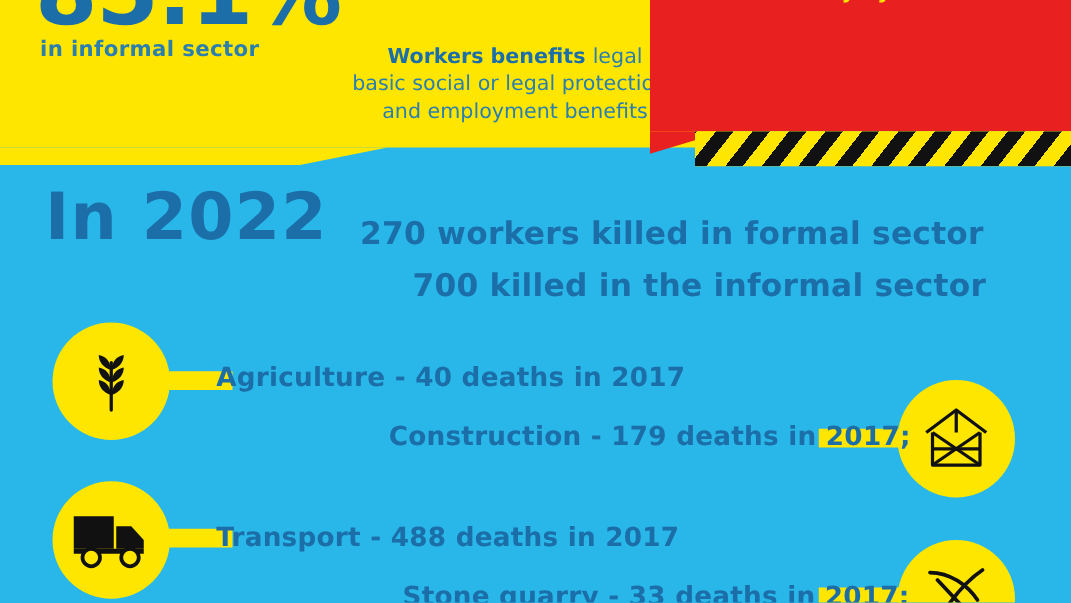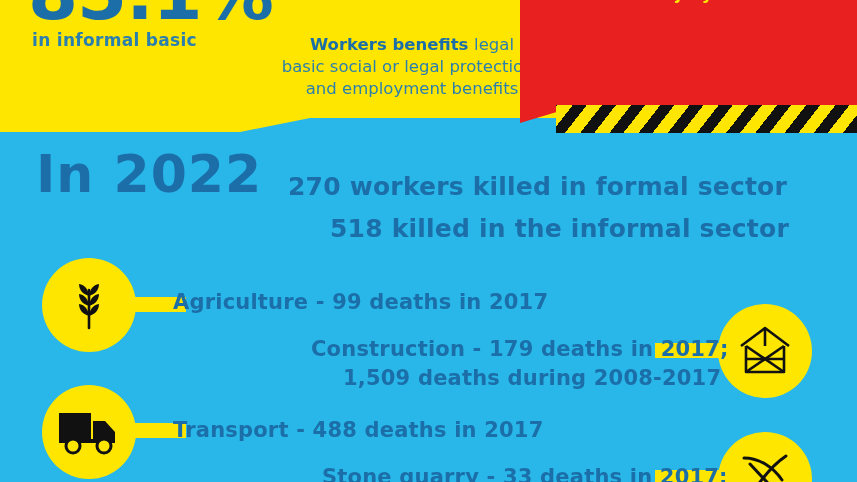--- a/index.html
+++ b/index.html
@@ -229,72 +229,71 @@
 </head>
 <body>
 
 <div id="canvas">
 
   <div class="top-yellow"></div>
   <div class="top-yellow-tail"></div>
   <div class="top-yellow-notch"></div>
 
   <div class="big-pct">85.1%</div>
-  <div class="sub-pct">in informal basic</div>
+  <div class="sub-pct">in informal sector</div>
 
   <div class="deprived">
     <span>Workers benefits</span>
     <span class="light">legal</span><br>
     <span class="light">basic social or legal protections</span><br>
     <span class="light">and employment benefits</span>
   </div>
 
   <div class="red-banner"></div>
   <div class="red-banner-tail"></div>
   <div class="red-text">case of injury or death.</div>
 
   <div class="hazard">
     <div class="hazard-inner"></div>
   </div>
 
   <div class="in-2017">In 2022</div>
   <div class="headline-1">270 workers killed in formal sector</div>
-  <div class="headline-2">518 killed in the informal sector</div>
+  <div class="headline-2">700 killed in the informal sector</div>
 
   <div class="connector" id="conn-agri"></div>
   <div class="circle" id="circle-agri">
     <svg width="58" height="58" viewBox="0 0 58 58" aria-hidden="true">
       <g stroke="#111111" stroke-width="2.6" fill="none" stroke-linecap="round">
         <path d="M29 52 L29 14"></path>
         <path d="M29 20 C22 18 19 13 19 8 C25 9 28 13 29 20 Z" fill="#111111" stroke="none"></path>
         <path d="M29 20 C36 18 39 13 39 8 C33 9 30 13 29 20 Z" fill="#111111" stroke="none"></path>
         <path d="M29 30 C22 28 19 23 19 18 C25 19 28 23 29 30 Z" fill="#111111" stroke="none"></path>
         <path d="M29 30 C36 28 39 23 39 18 C33 19 30 23 29 30 Z" fill="#111111" stroke="none"></path>
         <path d="M29 40 C22 38 19 33 19 28 C25 29 28 33 29 40 Z" fill="#111111" stroke="none"></path>
         <path d="M29 40 C36 38 39 33 39 28 C33 29 30 33 29 40 Z" fill="#111111" stroke="none"></path>
       </g>
     </svg>
   </div>
-  <div class="row-label" id="label-agri">Agriculture - 99 deaths in 2017</div>
+  <div class="row-label" id="label-agri">Agriculture - 40 deaths in 2017</div>
 
   <div class="connector" id="conn-constr"></div>
   <div class="circle" id="circle-constr">
     <svg width="60" height="58" viewBox="0 0 60 58" aria-hidden="true">
       <g stroke="#111111" stroke-width="2.6" fill="none" stroke-linejoin="round">
         <path d="M6 24 L30 6 L54 24"></path>
         <path d="M11 24 L11 50 L49 50 L49 24"></path>
         <path d="M11 50 L49 24"></path>
         <path d="M49 50 L11 24"></path>
         <path d="M30 6 L30 24"></path>
         <path d="M11 37 L49 37"></path>
       </g>
     </svg>
   </div>
   <div class="row-label" id="label-constr">Construction - 179 deaths in 2017;</div>
-  <div class="row-label-2" id="label-constr2">1,509 deaths during 2008-2017</div>
 
   <div class="connector" id="conn-truck"></div>
   <div class="circle" id="circle-truck">
     <svg width="64" height="50" viewBox="0 0 64 50" aria-hidden="true">
       <g fill="#111111">
         <path d="M2 6 h32 v26 h-32 z"></path>
         <path d="M36 14 h12 l10 11 v7 h-22 z"></path>
         <rect x="2" y="32" width="56" height="4"></rect>
       </g>
       <g fill="#ffe600" stroke="#111111" stroke-width="3">

